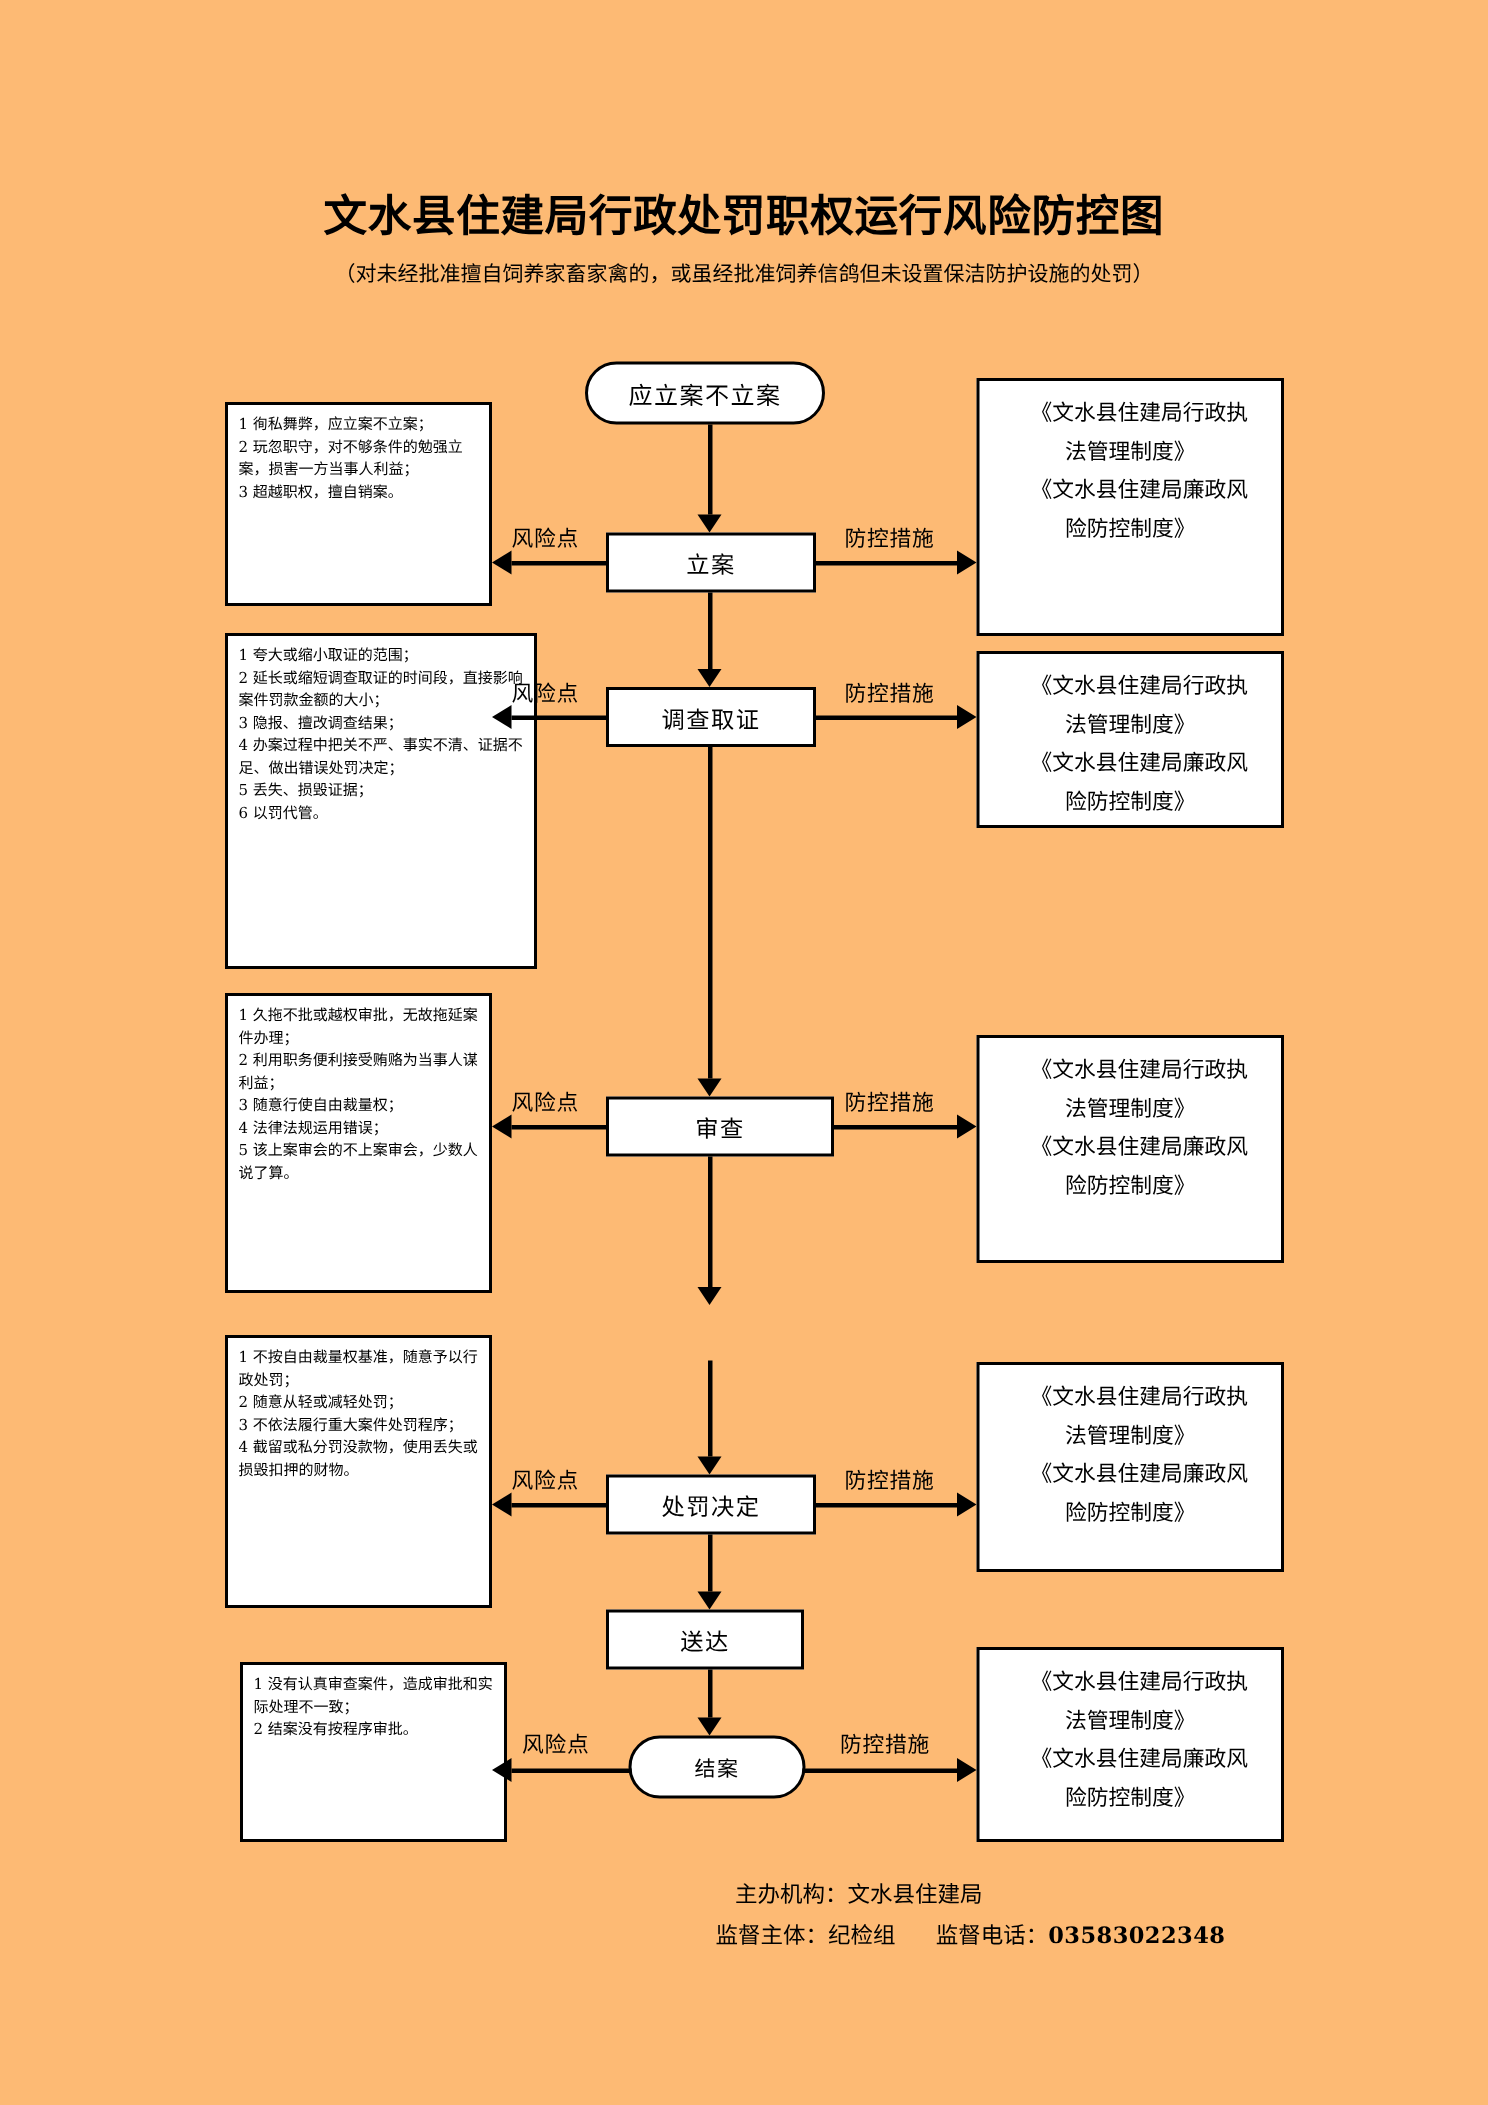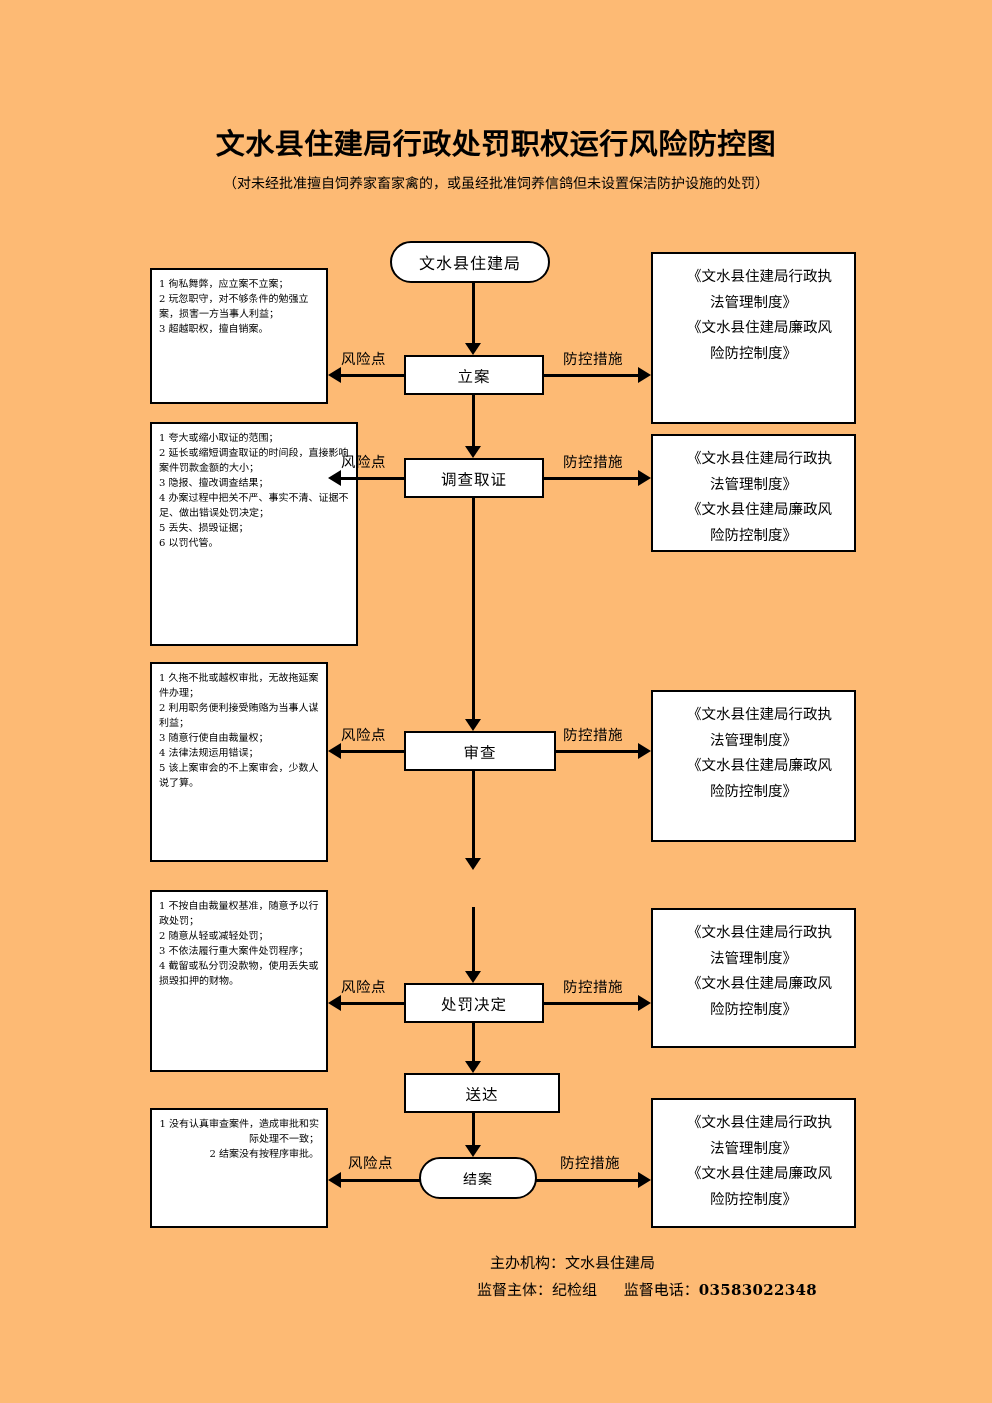--- a/index.html
+++ b/index.html
@@ -189,21 +189,21 @@
 5 该上案审会的不上案审会，少数人说了算。</span>
   </div>
 
   <div class="risk-box" style="left:150px; top:890px; width:178px; height:182px;">
     <span style="white-space:pre-wrap;">1 不按自由裁量权基准，随意予以行政处罚；
 2 随意从轻或减轻处罚；
 3 不依法履行重大案件处罚程序；
 4 截留或私分罚没款物，使用丢失或损毁扣押的财物。</span>
   </div>
 
-  <div class="risk-box" style="left:150px; top:1108px; width:178px; height:120px;text-align:right;">
+  <div class="risk-box" style="left:160px; top:1108px; width:178px; height:120px;">
     <span style="white-space:pre-wrap;">1 没有认真审查案件，造成审批和实际处理不一致；
 2 结案没有按程序审批。</span>
   </div>
 
   <div class="measure-box" style="left:651px; top:252px; width:205px; height:172px;">
     <span class="ind">《文水县住建局行政执</span>
     <span class="cont">法管理制度》</span>
     <span class="ind">《文水县住建局廉政风</span>
     <span class="cont">险防控制度》</span>
   </div>
@@ -230,41 +230,41 @@
   </div>
 
   <div class="measure-box" style="left:651px; top:1098px; width:205px; height:130px;">
     <span class="ind">《文水县住建局行政执</span>
     <span class="cont">法管理制度》</span>
     <span class="ind">《文水县住建局廉政风</span>
     <span class="cont">险防控制度》</span>
   </div>
 
   <div class="node terminal start" style="left:390px; top:241px; width:160px; height:42px;">
-    <span>文水县住建局</span>
+    <span>应立案不立案</span>
   </div>
 
   <div class="node" style="left:404px; top:355px; width:140px; height:40px;">
     <span>立案</span>
   </div>
 
   <div class="node" style="left:404px; top:458px; width:140px; height:40px;">
     <span>调查取证</span>
   </div>
 
   <div class="node" style="left:404px; top:731px; width:152px; height:40px;">
     <span>审查</span>
   </div>
 
 
   <div class="node" style="left:404px; top:983px; width:140px; height:40px;">
     <span>处罚决定</span>
   </div>
 
-  <div class="node" style="left:404px; top:1073px; width:156px; height:40px;">
+  <div class="node" style="left:404px; top:1073px; width:132px; height:40px;">
     <span>送达</span>
   </div>
 
   <div class="node terminal small" style="left:419px; top:1157px; width:118px; height:42px;">
     <span>结案</span>
   </div>
 
   <div class="vline" style="left:472px; top:283px; height:60px;"></div>
   <div class="arrow-down" style="left:465px; top:343px;"></div>
 

